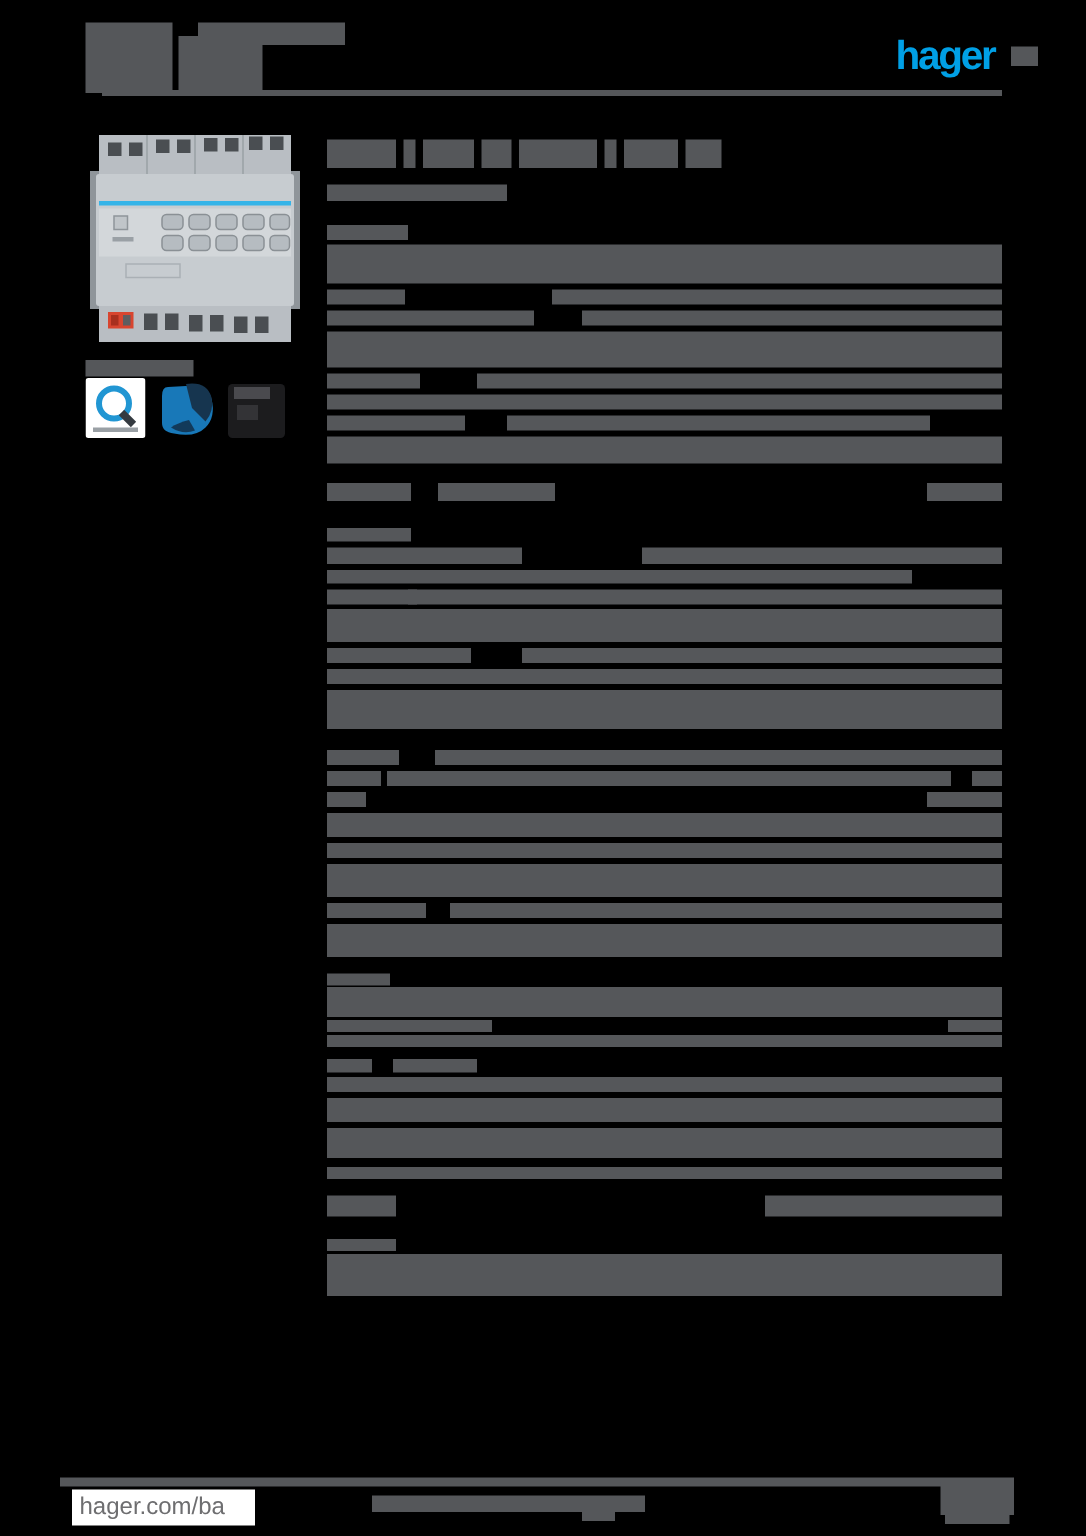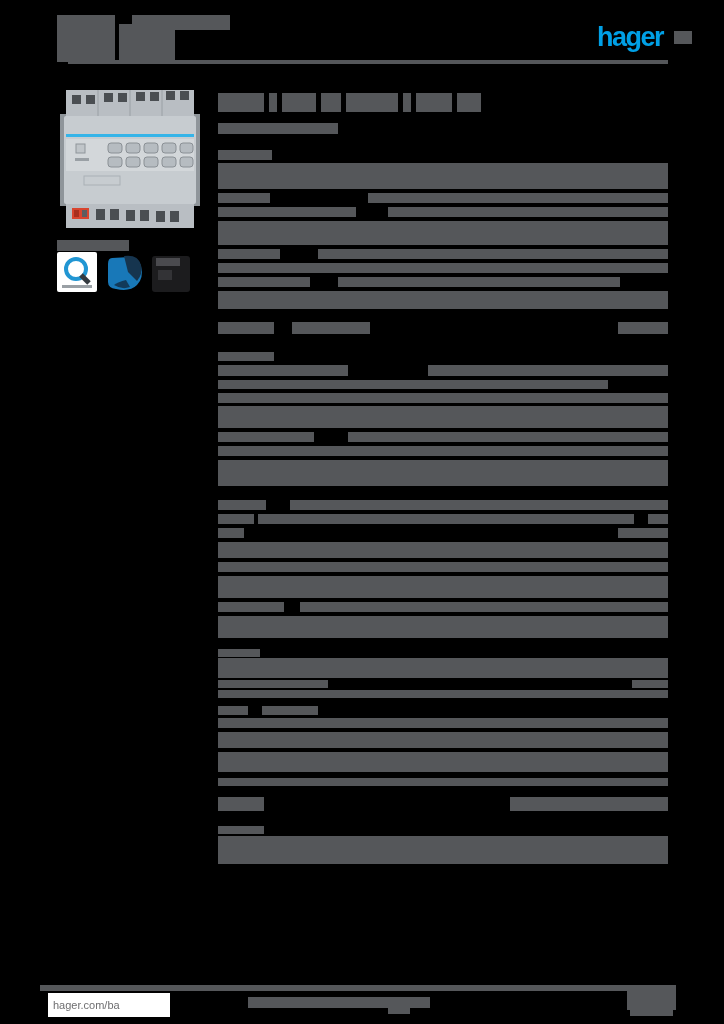--- a/index.html
+++ b/index.html
@@ -12,21 +12,21 @@
   #hager-logo{
     position:absolute;left:597px;top:24px;width:80px;height:26px;
     font-weight:bold;font-size:27px;letter-spacing:-1.5px;line-height:26px;
     font-family:"Liberation Sans", sans-serif;
   }
   #footer-linkbox{
     position:absolute;left:48px;top:993px;width:122px;height:24px;
     background:#fff;display:flex;align-items:center;
   }
   #footer-linkbox span{
-    font-size:11px;color:#6e6e70;padding-left:5px;letter-spacing:0px;
+    font-size:16px;color:#6e6e70;padding-left:5px;letter-spacing:0px;
   }
   svg{display:block}
 </style>
 </head>
 <body>
 
 <div id="page">
 
   <div id="hager-logo" style="color: rgb(0, 160, 230);">hager</div>
 

